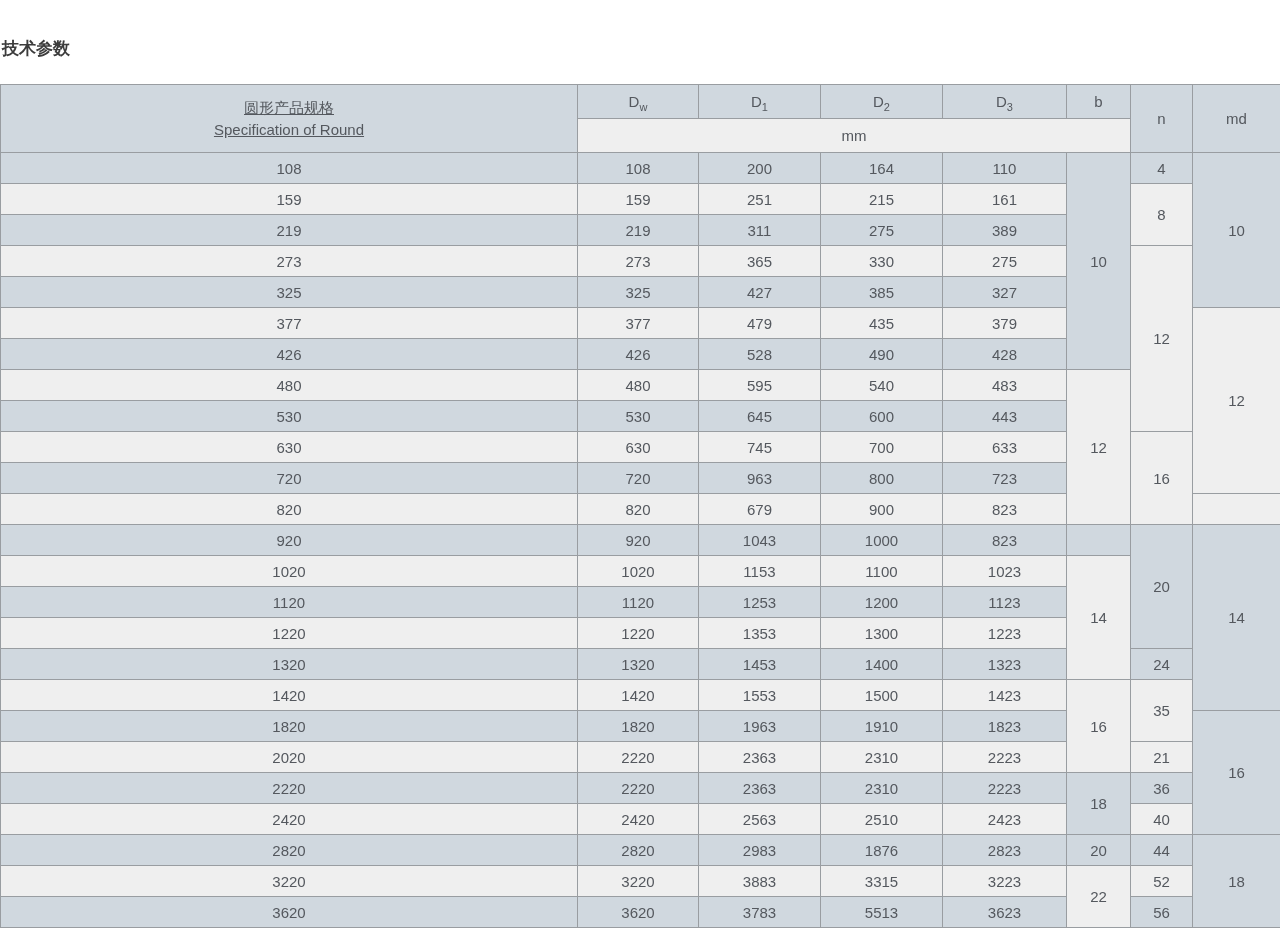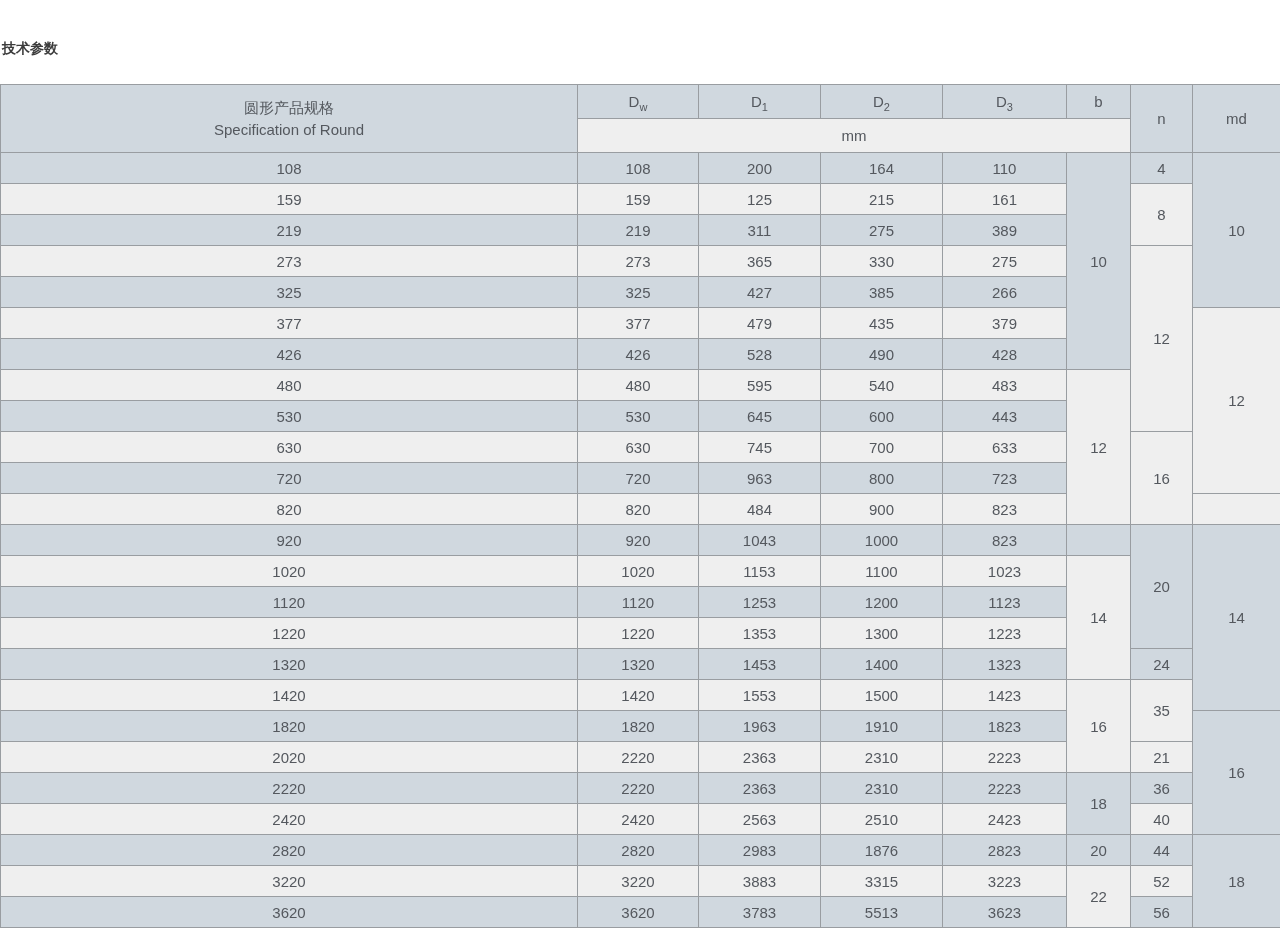--- a/index.html
+++ b/index.html
@@ -1,29 +1,29 @@
 <!DOCTYPE html>
 <html><head>
 <meta charset="utf-8">
 <style>
   html,body{margin:0;padding:0;background:#ffffff;}
   body{width:1280px;font-family:"Liberation Sans","DejaVu Sans",sans-serif;color:#54585e;}
-  .page-title{font-size:14px;font-weight:bold;color:#3c3c3c;margin:38px 0 25px 2px;line-height:21px;}
+  .page-title{font-size:17px;font-weight:bold;color:#3c3c3c;margin:38px 0 25px 2px;line-height:21px;}
   table.spec-table{border-collapse:collapse;table-layout:fixed;width:1280px;}
   .spec-table th,.spec-table td{
     border:1px solid #999da1;
     text-align:center;vertical-align:middle;
     font-weight:normal;font-size:15px;color:#54585e;
     padding:0;overflow:hidden;white-space:nowrap;
   }
   .spec-table thead th{height:33px;}
   .spec-table tbody td{height:30px;}
   .c-blue{background:#d0d8df;}
   .c-light{background:#efefef;}
-  .spec-head{line-height:22px;}
+  .spec-head{line-height:22px;text-decoration:underline;}
   sub{font-size:11px;line-height:0;}
 </style>
 </head>
 <body>
 
 <div class="page-title">技术参数</div>
 
 <table class="spec-table">
   <colgroup>
     <col style="width:577px">
@@ -60,21 +60,21 @@
         <td class="c-blue">200</td>
         <td class="c-blue">164</td>
         <td class="c-blue">110</td>
         <td rowspan="7" class="c-blue">10</td>
         <td rowspan="1" class="c-blue">4</td>
         <td rowspan="5" class="c-blue">10</td>
       </tr>
       <tr>
         <td class="c-light">159</td>
         <td class="c-light">159</td>
-        <td class="c-light">125</td>
+        <td class="c-light">251</td>
         <td class="c-light">215</td>
         <td class="c-light">161</td>
         <td rowspan="2" class="c-light">8</td>
       </tr>
       <tr>
         <td class="c-blue">219</td>
         <td class="c-blue">219</td>
         <td class="c-blue">311</td>
         <td class="c-blue">275</td>
         <td class="c-blue">389</td>
@@ -85,21 +85,21 @@
         <td class="c-light">365</td>
         <td class="c-light">330</td>
         <td class="c-light">275</td>
         <td rowspan="6" class="c-light">12</td>
       </tr>
       <tr>
         <td class="c-blue">325</td>
         <td class="c-blue">325</td>
         <td class="c-blue">427</td>
         <td class="c-blue">385</td>
-        <td class="c-blue">266</td>
+        <td class="c-blue">327</td>
       </tr>
       <tr>
         <td class="c-light">377</td>
         <td class="c-light">377</td>
         <td class="c-light">479</td>
         <td class="c-light">435</td>
         <td class="c-light">379</td>
         <td rowspan="6" class="c-light">12</td>
       </tr>
       <tr>
@@ -135,21 +135,21 @@
       <tr>
         <td class="c-blue">720</td>
         <td class="c-blue">720</td>
         <td class="c-blue">963</td>
         <td class="c-blue">800</td>
         <td class="c-blue">723</td>
       </tr>
       <tr>
         <td class="c-light">820</td>
         <td class="c-light">820</td>
-        <td class="c-light">484</td>
+        <td class="c-light">679</td>
         <td class="c-light">900</td>
         <td class="c-light">823</td>
         <td rowspan="1" class="c-light"></td>
       </tr>
       <tr>
         <td class="c-blue">920</td>
         <td class="c-blue">920</td>
         <td class="c-blue">1043</td>
         <td class="c-blue">1000</td>
         <td class="c-blue">823</td>

